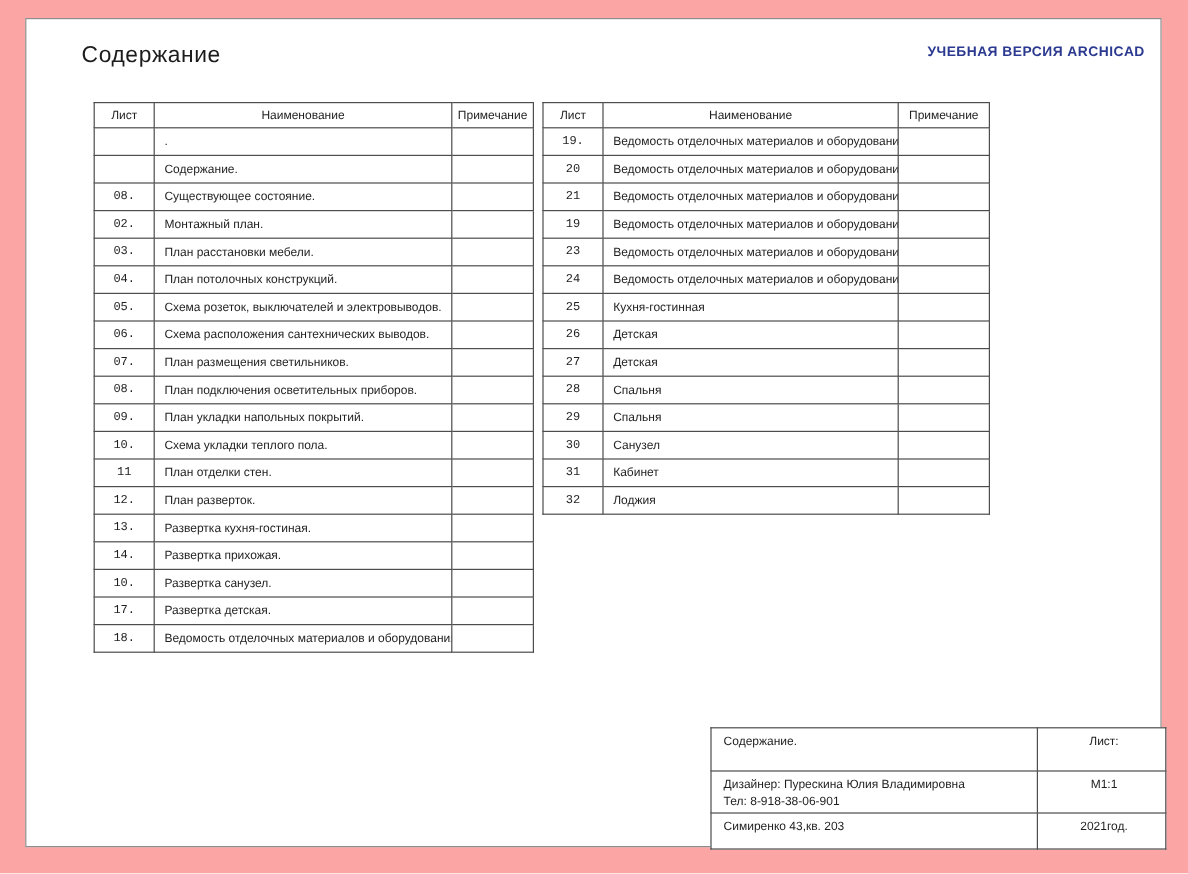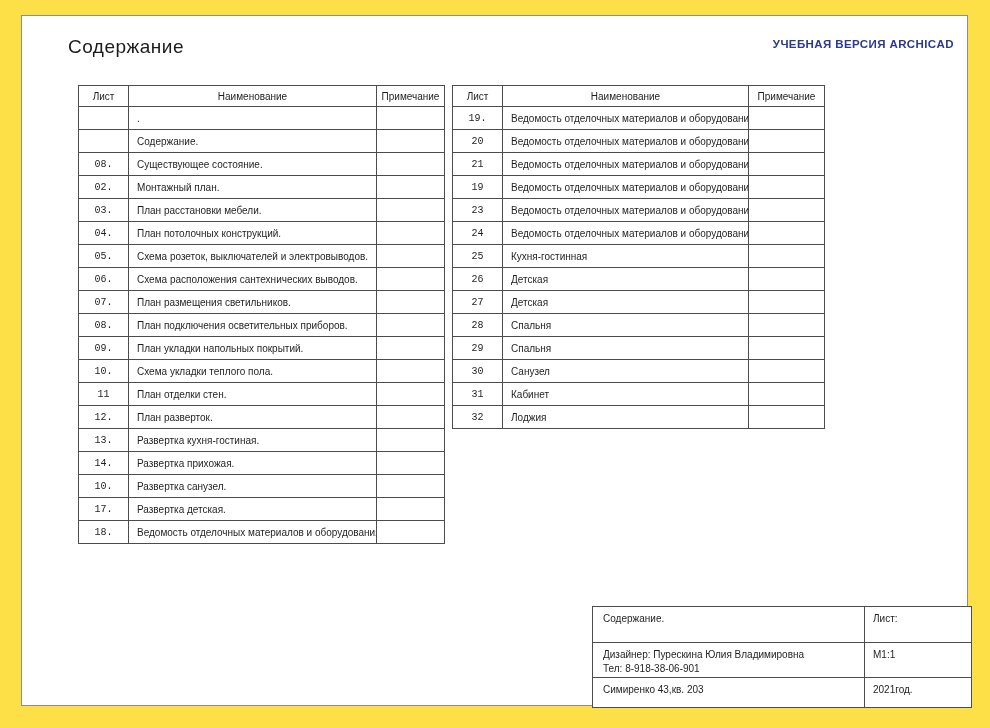--- a/index.html
+++ b/index.html
@@ -5,21 +5,21 @@
   html, body {
     margin: 0;
     padding: 0;
     background: #ffffff;
     font-family: "Liberation Sans", sans-serif;
   }
   .canvas {
     position: relative;
     width: 990px;
     height: 728px;
-    background: #fde047;
+    background: #fca5a5;
     overflow: hidden;
   }
   .page-frame {
     position: absolute;
     left: 21px;
     top: 15px;
     width: 947px;
     height: 691px;
     border: 1px solid #8d8d8d;
     background: #ffffff;
@@ -80,21 +80,21 @@
     font-size: 10px;
     color: #1f1f1f;
     vertical-align: top;
     padding: 6px 4px 0 10px;
     box-sizing: border-box;
     overflow: hidden;
   }
   .tb-r1 td { height: 36px; }
   .tb-r2 td { height: 35px; }
   .tb-r3 td { height: 30px; }
-  .title-block .tb-right { padding-left: 8px; }
+  .title-block .tb-right { padding-left: 8px; text-align: center; }
   .tb-line + .tb-line { margin-top: 3px; }
 </style>
 </head>
 <body>
 
 <div class="canvas">
 
   <div class="page-frame"></div>
 
   <div class="page-title">Содержание</div>

